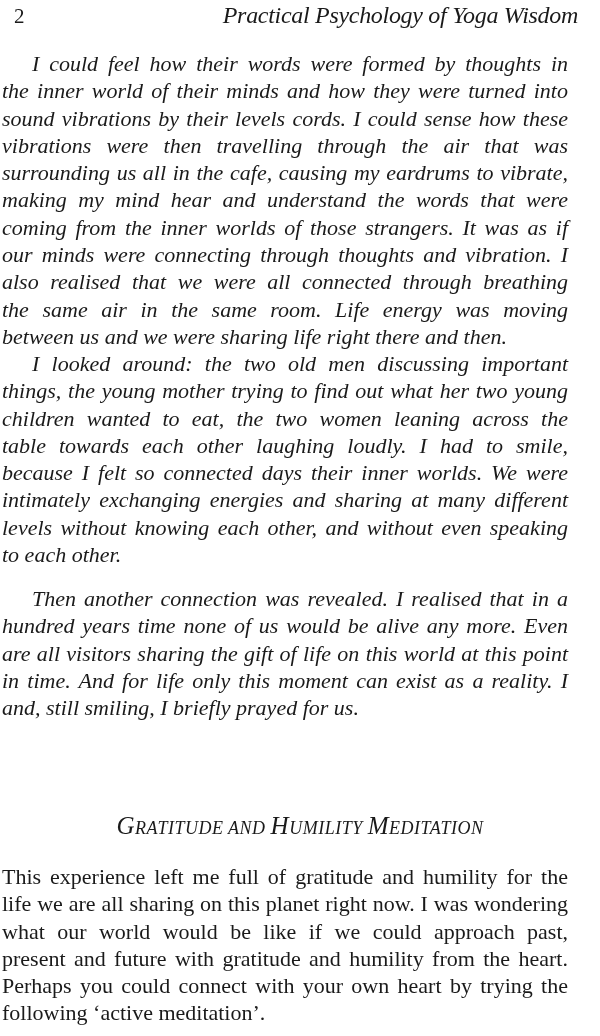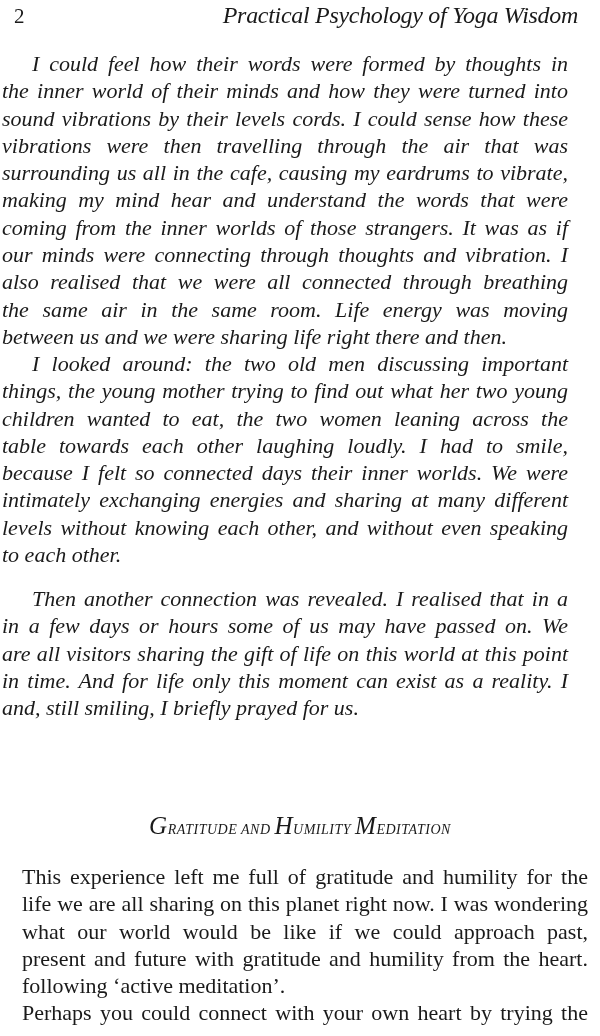--- a/index.html
+++ b/index.html
@@ -69,21 +69,21 @@
       position: absolute;
       top: 812px;
       left: 0;
       width: 600px;
       text-align: center;
       font-style: italic;
       font-size: 22px;
       letter-spacing: 0.5px;
     }
     .heading .big { font-size: 25px; }
-    .heading .small { font-size: 14px; text-transform: uppercase; }
+    .heading .small { font-size: 18px; text-transform: uppercase; }
   </style>
 </head>
 <body>
 
 <div class="page">
 
   <div class="running-head">
     <span class="page-number">2</span>
     <span class="running-title">Practical Psychology of Yoga Wisdom</span>
   </div>
@@ -108,32 +108,32 @@
     <span class="line">children wanted to eat, the two women leaning across the</span>
     <span class="line">table towards each other laughing loudly. I had to smile,</span>
     <span class="line">because I felt so connected days their inner worlds. We were</span>
     <span class="line">intimately exchanging energies and sharing at many different</span>
     <span class="line">levels without knowing each other, and without even speaking</span>
     <span class="line last">to each other.</span>
   </div>
 
   <div class="body-block italic" style="top:569px;margin-top:16px;">
     <span class="line indent">Then another connection was revealed. I realised that in a</span>
-    <span class="line">in a few days or hours some of us may have passed on. We</span>
+    <span class="line">hundred years time none of us would be alive any more. Even</span>
     <span class="line">are all visitors sharing the gift of life on this world at this point</span>
     <span class="line">in time. And for life only this moment can exist as a reality. I</span>
     <span class="line last">and, still smiling, I briefly prayed for us.</span>
   </div>
 
   <div class="heading">
     <span class="big">G</span><span class="small">ratitude and </span><span class="big">H</span><span class="small">umility </span><span class="big">M</span><span class="small">editation</span>
   </div>
 
-  <div class="body-block roman" style="top:863px;margin-left:20px;">
+  <div class="body-block roman" style="top:863px;">
     <span class="line">This experience left me full of gratitude and humility for the</span>
     <span class="line">life we are all sharing on this planet right now. I was wondering</span>
     <span class="line">what our world would be like if we could approach past,</span>
     <span class="line">present and future with gratitude and humility from the heart.</span>
+    <span class="line">Perhaps you could connect with your own heart by trying the</span>
     <span class="line last">following ‘active meditation’.</span>
-    <span class="line">Perhaps you could connect with your own heart by trying the</span>
   </div>
 
 </div>
 
 </body></html>

